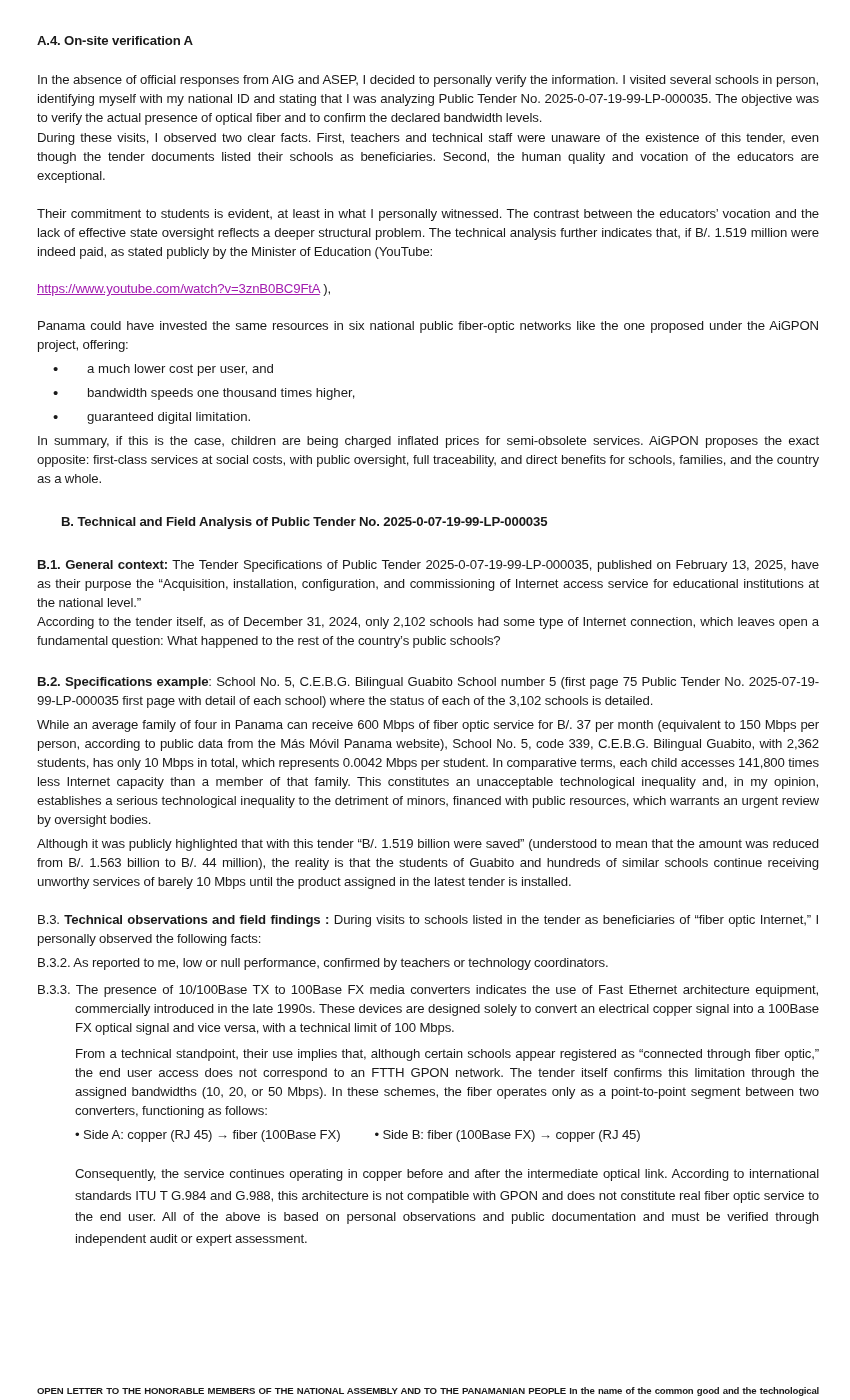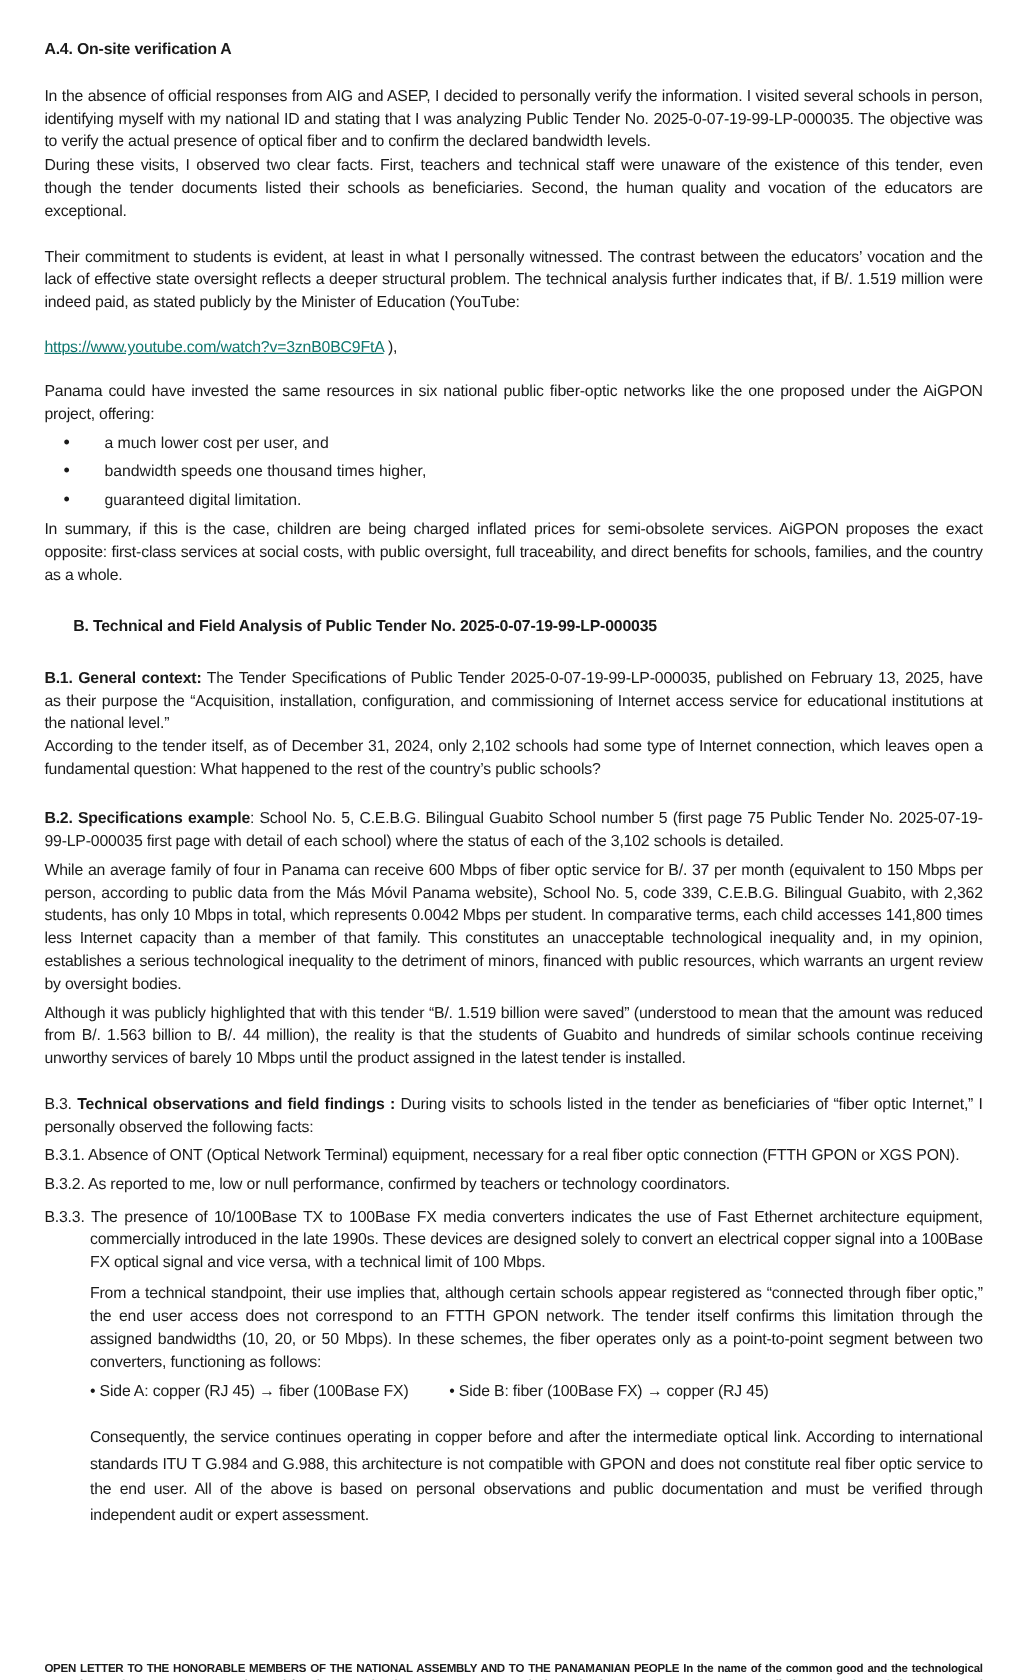--- a/index.html
+++ b/index.html
@@ -1,21 +1,21 @@
 <!DOCTYPE html>
 <html><head>
 <meta charset="utf-8">
 <style>
   html, body { margin: 0; padding: 0; background: #ffffff; }
   body { width: 850px; height: 1400px; position: relative; overflow: hidden;
          font-family: "Liberation Sans", sans-serif; color: #1a1a1a; }
   .page { position: absolute; left: 37px; top: 0; width: 782px; }
   .p { font-size: 13.2px; line-height: 19px; text-align: justify; margin: 0; letter-spacing: -0.15px; }
   .b { font-weight: bold; }
-  a, .link { color: #0f766e; text-decoration: underline; }
+  a, .link { color: #a21caf; text-decoration: underline; }
   .blk { position: absolute; left: 0; width: 782px; }
   ul.bul { list-style: none; margin: 0; padding: 0; }
   ul.bul li { position: relative; padding-left: 50px; font-size: 13.2px; line-height: 19px; margin-bottom: 5px; }
   ul.bul li::before { content: "•"; position: absolute; left: 16px; top: 0; font-size: 15px; }
   .hang { padding-left: 38px; text-indent: -38px; }
   .ind { padding-left: 38px; }
   .sides { display: flex; gap: 34px; }
   .footer { position: absolute; left: 37px; top: 1384px; width: 782px; font-size: 9.6px; line-height: 14px;
             font-weight: bold; text-align: justify; letter-spacing: -0.2px; }
   .pg { position: absolute; right: 0; bottom: 0; font-weight: bold; }
@@ -63,21 +63,20 @@
   </div>
 
   <div class="blk" style="top:672px;">
     <p class="p" style="margin-bottom:5px;"><span class="b">B.2. Specifications example</span><span>: School No. 5, C.E.B.G. Bilingual Guabito School number 5 (first page 75 Public Tender No. 2025-07-19-99-LP-000035 first page with detail of each school) where the status of each of the 3,102 schools is detailed.</span></p>
     <p class="p" style="margin-bottom:5px;">While an average family of four in Panama can receive 600 Mbps of fiber optic service for B/. 37 per month (equivalent to 150 Mbps per person, according to public data from the Más Móvil Panama website), School No. 5, code 339, C.E.B.G. Bilingual Guabito, with 2,362 students, has only 10 Mbps in total, which represents 0.0042 Mbps per student. In comparative terms, each child accesses 141,800 times less Internet capacity than a member of that family. This constitutes an unacceptable technological inequality and, in my opinion, establishes a serious technological inequality to the detriment of minors, financed with public resources, which warrants an urgent review by oversight bodies.</p>
     <p class="p">Although it was publicly highlighted that with this tender “B/. 1.519 billion were saved” (understood to mean that the amount was reduced from B/. 1.563 billion to B/. 44 million), the reality is that the students of Guabito and hundreds of similar schools continue receiving unworthy services of barely 10 Mbps until the product assigned in the latest tender is installed.</p>
   </div>
 
   <div class="blk" style="top:910px;">
     <p class="p" style="margin-bottom:5px;"><span>B.3. </span><span class="b">Technical observations and field findings :</span><span> During visits to schools listed in the tender as beneficiaries of “fiber optic Internet,” I personally observed the following facts:</span></p>
-    <p class="p hang" style="margin-bottom:5px;">B.3.1. Absence of ONT (Optical Network Terminal) equipment, necessary for a real fiber optic connection (FTTH GPON or XGS PON).</p>
     <p class="p hang" style="margin-bottom:8px;">B.3.2. As reported to me, low or null performance, confirmed by teachers or technology coordinators.</p>
     <p class="p hang" style="margin-bottom:7px;">B.3.3. The presence of 10/100Base TX to 100Base FX media converters indicates the use of Fast Ethernet architecture equipment, commercially introduced in the late 1990s. These devices are designed solely to convert an electrical copper signal into a 100Base FX optical signal and vice versa, with a technical limit of 100 Mbps.</p>
     <p class="p ind" style="margin-bottom:5px;">From a technical standpoint, their use implies that, although certain schools appear registered as “connected through fiber optic,” the end user access does not correspond to an FTTH GPON network. The tender itself confirms this limitation through the assigned bandwidths (10, 20, or 50 Mbps). In these schemes, the fiber operates only as a point-to-point segment between two converters, functioning as follows:</p>
     <div class="p ind sides" style="margin-bottom:19px;">
       <span>• Side A: copper (RJ 45) → fiber (100Base FX)</span>
       <span>• Side B: fiber (100Base FX) → copper (RJ 45)</span>
     </div>
     <p class="p ind" style="line-height:21.5px;">Consequently, the service continues operating in copper before and after the intermediate optical link. According to international standards ITU T G.984 and G.988, this architecture is not compatible with GPON and does not constitute real fiber optic service to the end user. All of the above is based on personal observations and public documentation and must be verified through independent audit or expert assessment.</p>
   </div>
 

